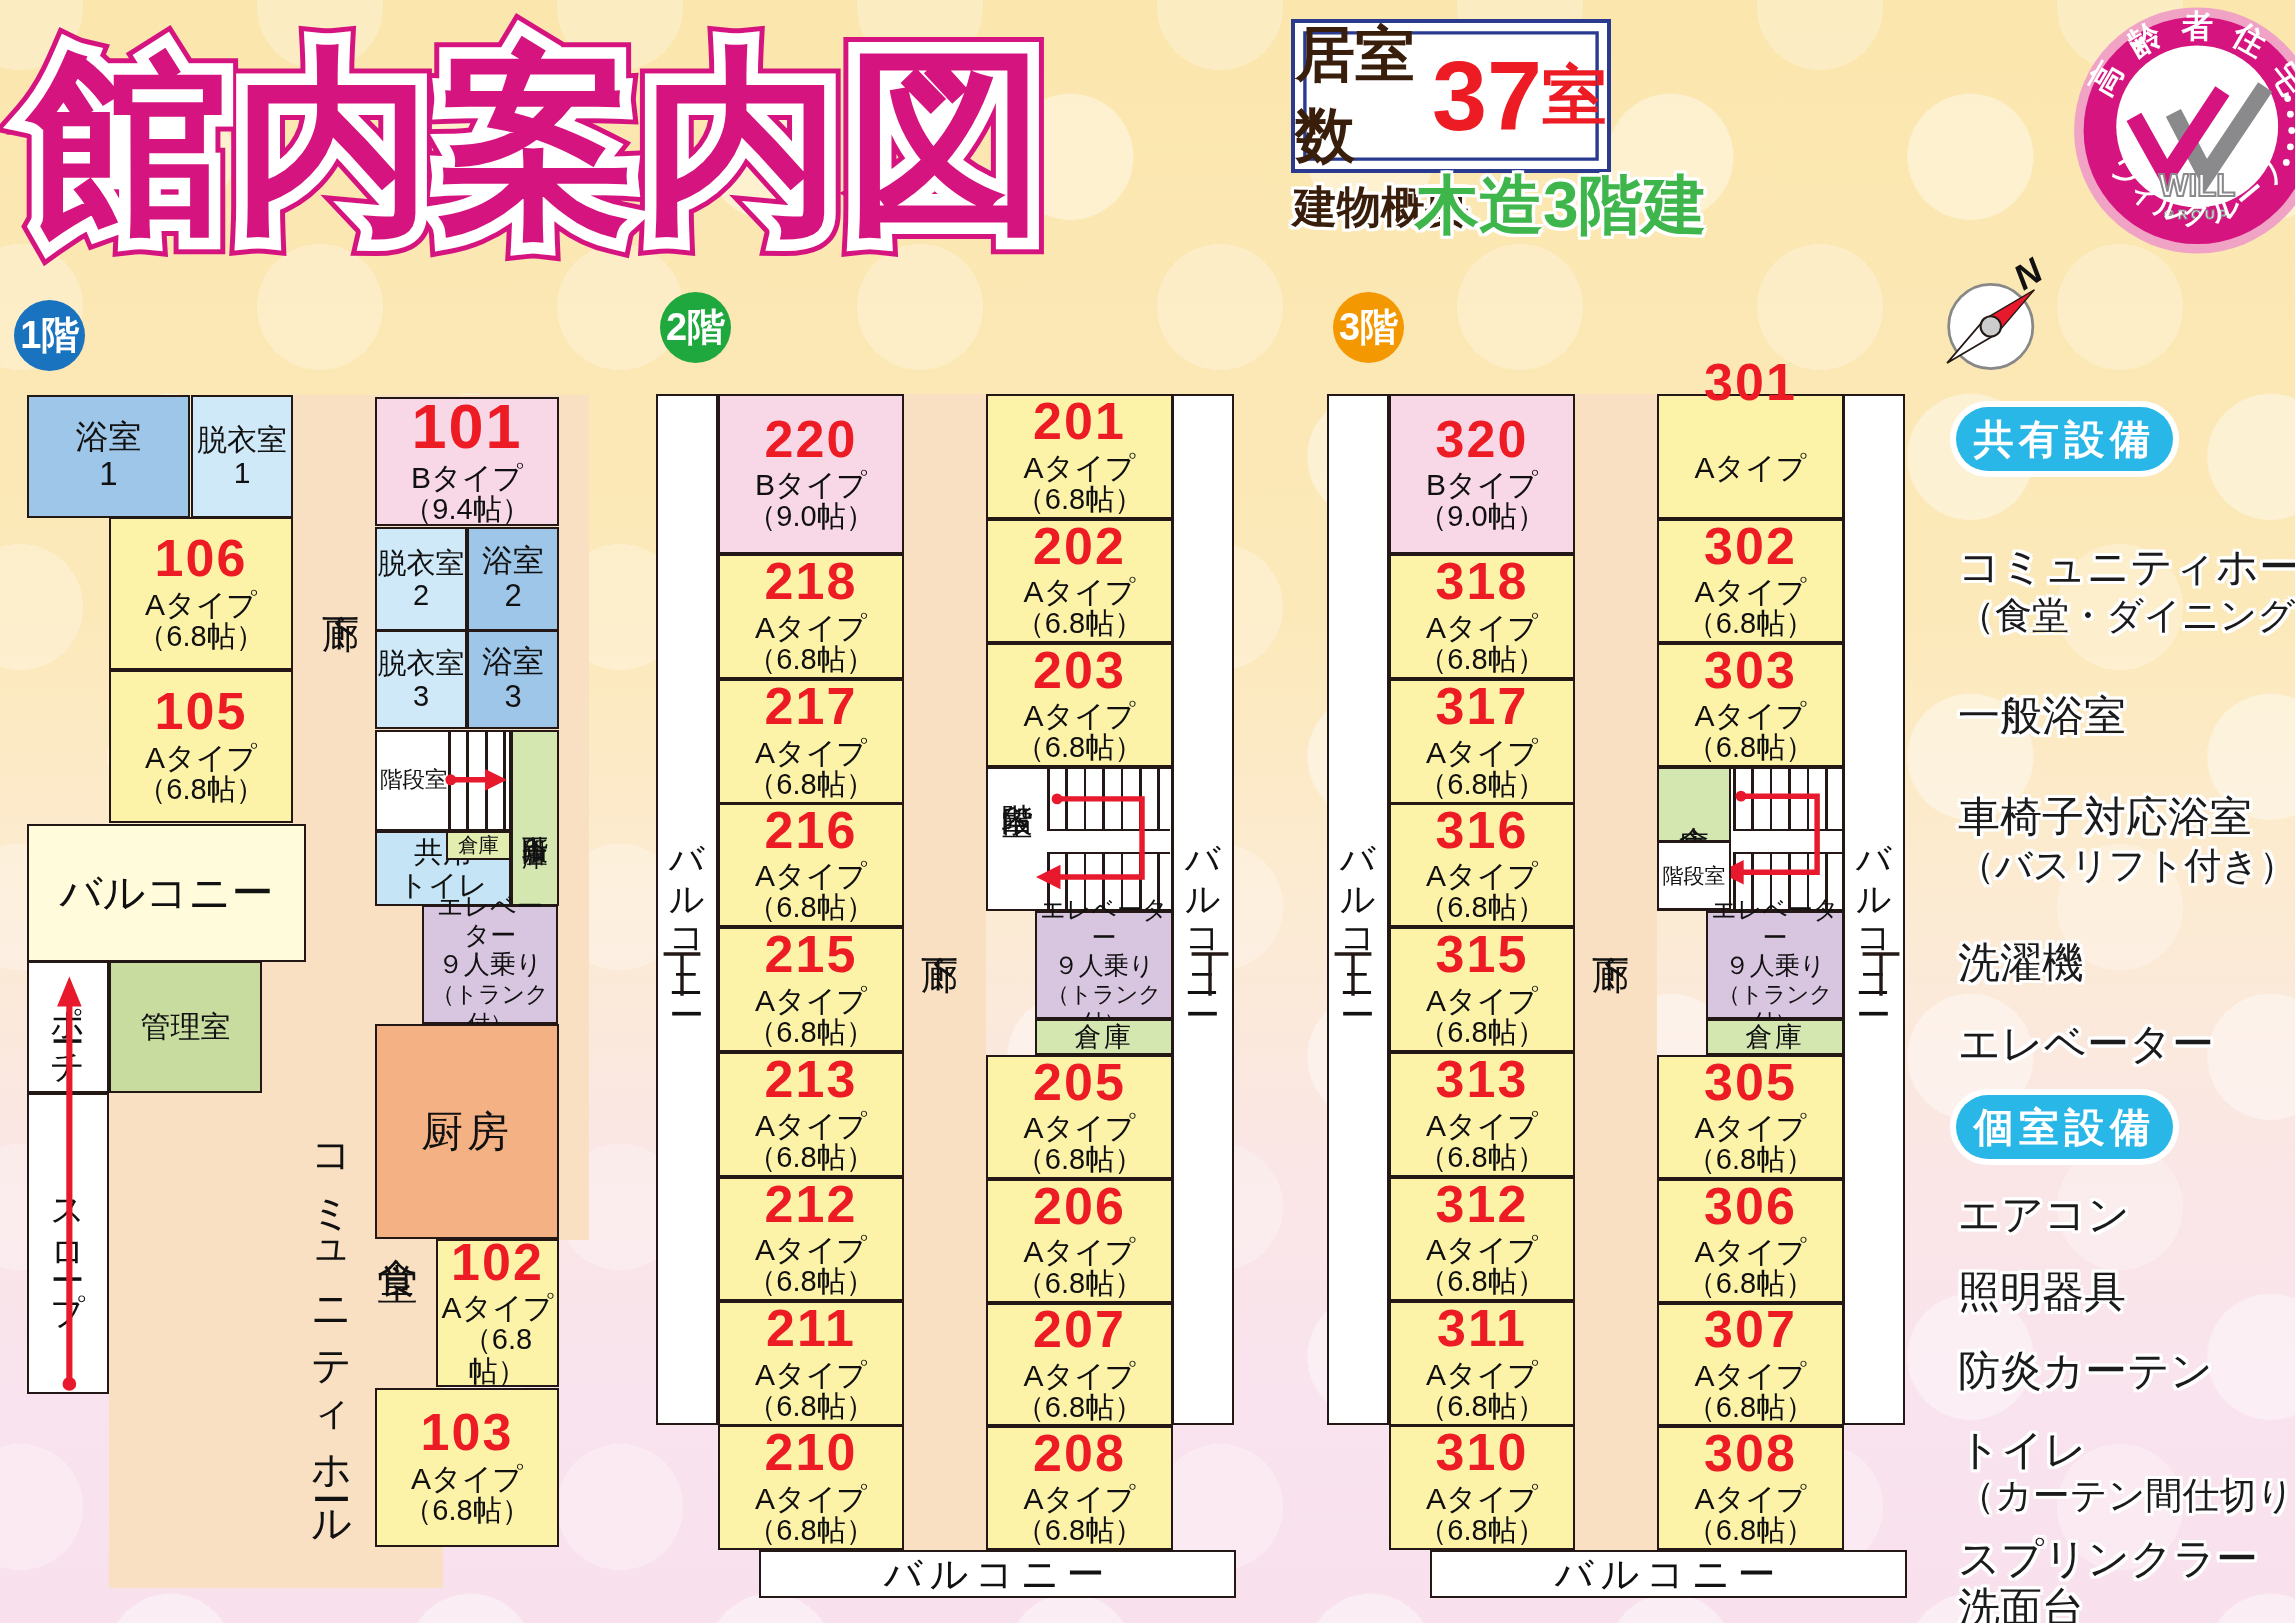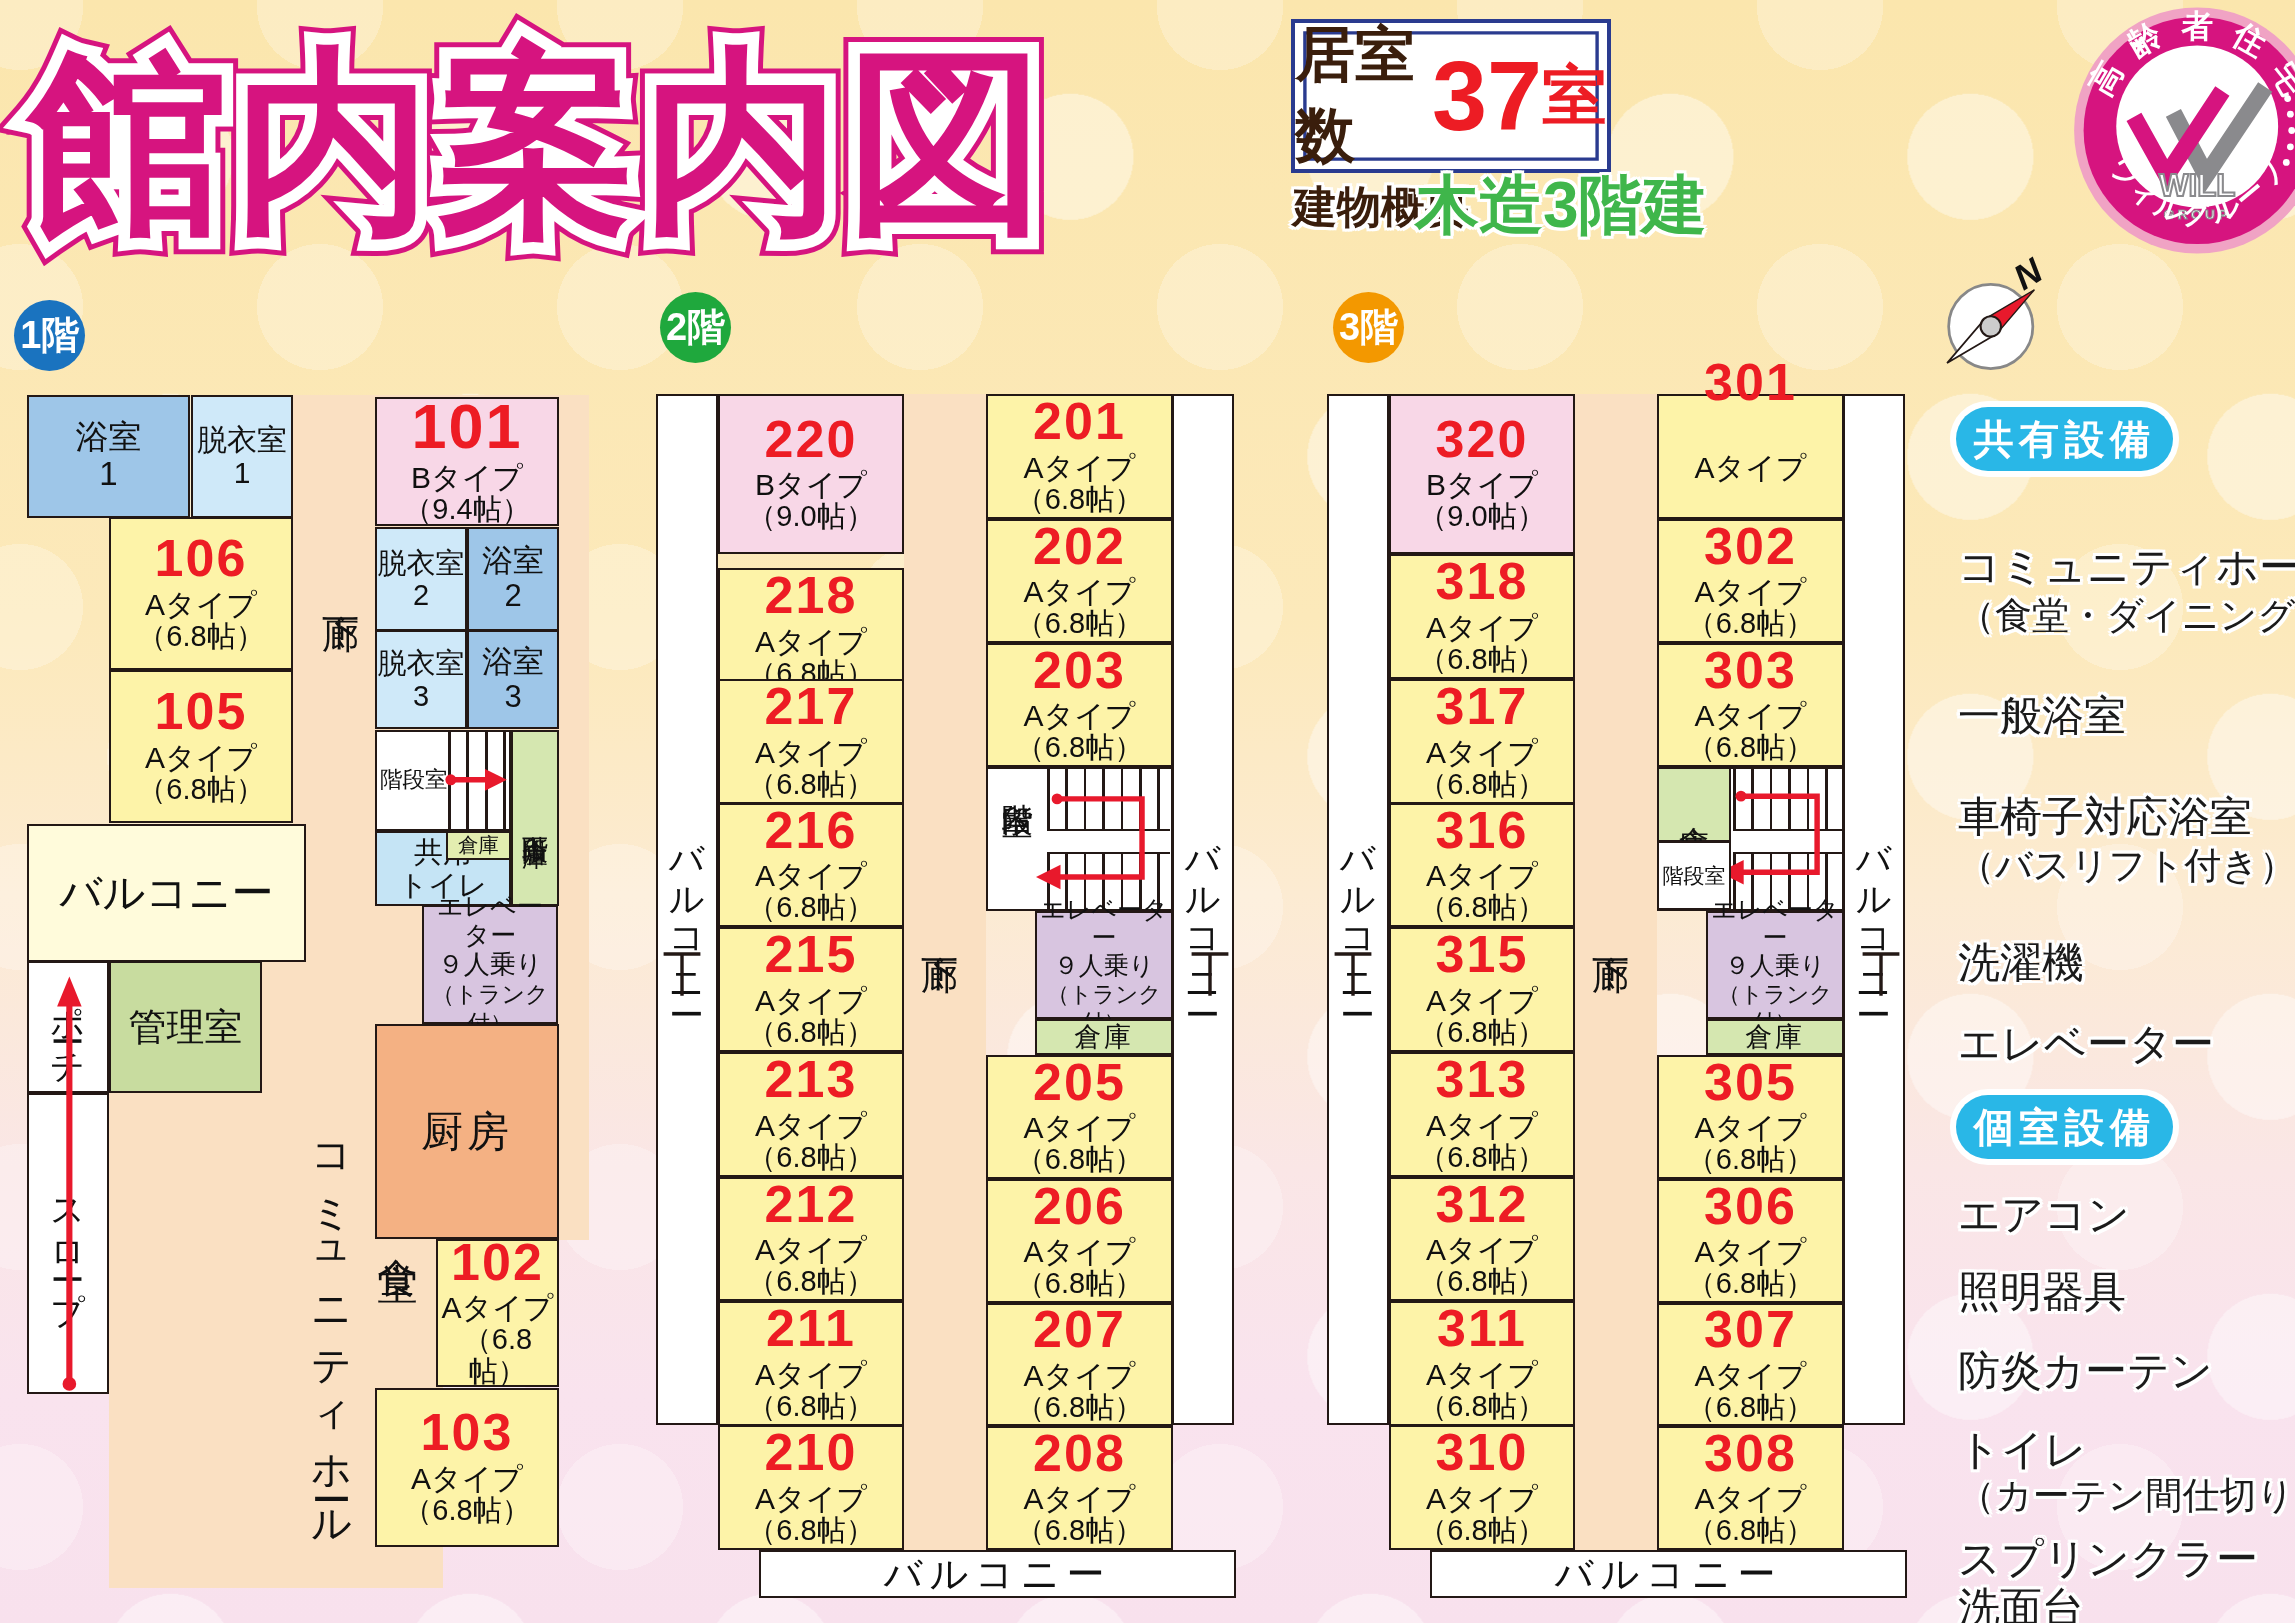--- a/index.html
+++ b/index.html
@@ -141,21 +141,21 @@
       <div class="rsub2">（6.8帖）</div>
       </div>
 
     <div class="bx c-cream" style="left:27px;top:443px;width:279px;height:138px;">
       <div style="font-size:42px;">バルコニー</div>
       </div>
     <div class="bx c-wht" style="left:27px;top:580px;width:82px;height:132px;">
       <div class="vt" style="font-size:34px;">ポーチ</div>
       </div>
     <div class="bx c-grn" style="left:109px;top:580px;width:153px;height:132px;">
-      <div style="font-size:38px;">管理室</div>
+      <div style="font-size:30px;">管理室</div>
       </div>
     <div class="bx c-wht" style="left:27px;top:712px;width:82px;height:301px;">
       <div class="vt" style="font-size:34px;">スロープ</div>
       </div>
     <svg class="abs" style="left:27px;top:586px;z-index:2;" width="82" height="436" viewBox="0 0 120 640">
       <circle cx="62" cy="612" r="10" fill="#e8192c"></circle>
       <path d="M62,612 V48" stroke="#e8192c" stroke-width="9" fill="none"></path>
       <polygon points="62,14 44,58 80,58" fill="#e8192c"></polygon>
     </svg>
 
@@ -234,21 +234,21 @@
       </svg>
     <svg class="abs" style="left:557px;top:571px;z-index:2;" width="40" height="45" viewBox="0 0 58 66">
       <path d="M2,3 H56 M29,3 V64" stroke="#231815" stroke-width="5" fill="none"></path>
       </svg>
 
     <div class="bx room c-pink" style="left:85px;top:13px;width:186px;height:160px;">
       <div class="num">220</div>
         <div class="rsub">Bタイプ</div>
         <div class="rsub2">（9.0帖）</div>
       </div>
-    <div class="bx room c-yel" style="left:85px;top:187px;width:186px;height:125px;">
+    <div class="bx room c-yel" style="left:85px;top:173px;width:186px;height:125px;">
       <div class="num">218</div>
         <div class="rsub">Aタイプ</div>
         <div class="rsub2">（6.8帖）</div>
       </div>
     <div class="bx room c-yel" style="left:85px;top:298px;width:186px;height:125px;">
       <div class="num">217</div>
         <div class="rsub">Aタイプ</div>
         <div class="rsub2">（6.8帖）</div>
       </div>
     <div class="bx room c-yel" style="left:85px;top:422px;width:186px;height:124px;">

